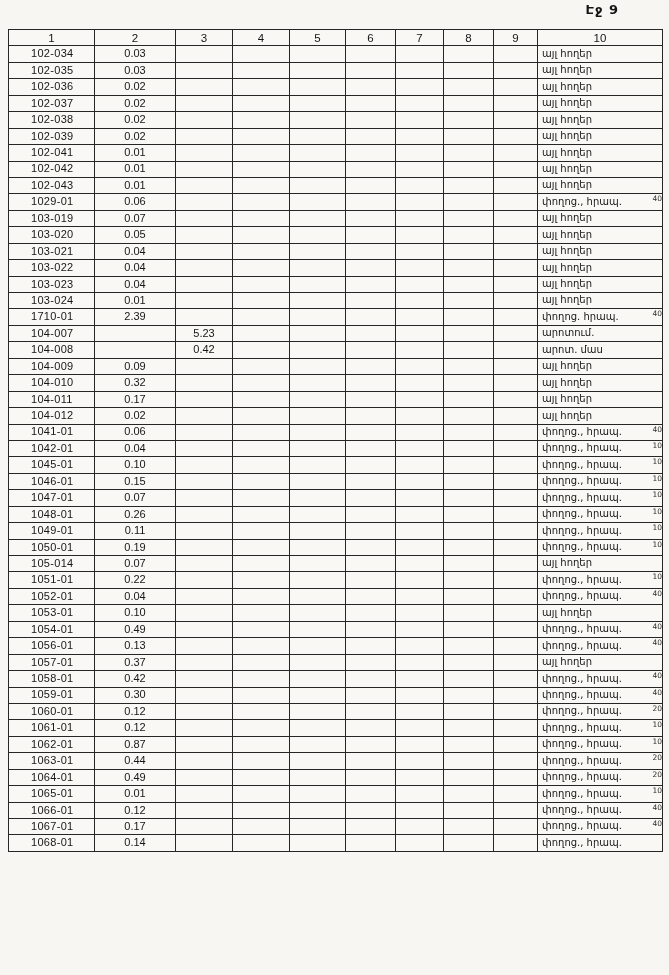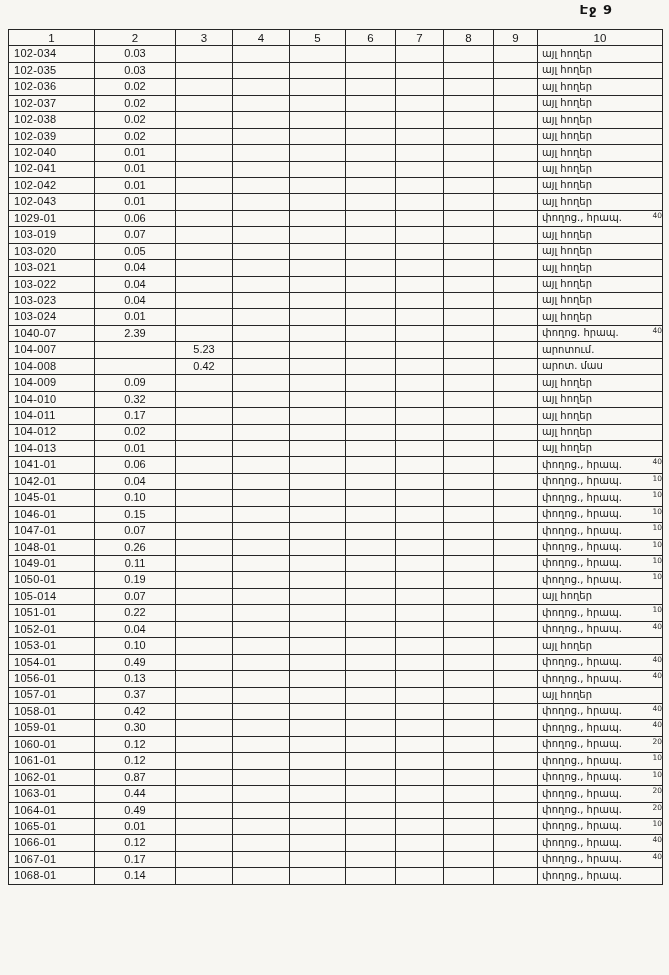--- a/index.html
+++ b/index.html
@@ -4,42 +4,42 @@
 <style>
   * { box-sizing: border-box; }
   html, body { margin: 0; padding: 0; }
   body {
     width: 669px; height: 975px; overflow: hidden; position: relative;
     background: #f7f6f2;
     color: #1c1c1c;
     font-family: "Liberation Sans", "DejaVu Sans", sans-serif;
   }
   .page-label {
-    position: absolute; top: 2px; right: 56px;
+    position: absolute; top: 2px; right: 50px;
     font-family: "DejaVu Sans", sans-serif;
     font-size: 13px; font-weight: bold; letter-spacing: 1px;
     color: #141414;
   }
   table.scan-table {
     position: absolute; left: 8px; top: 29px; width: 654px;
     border-collapse: collapse; table-layout: fixed;
     background: #f9f8f4;
   }
   th, td {
     border: 1px solid #262626;
     height: 16.45px;
     padding: 0 3px;
     font-size: 11px;
     line-height: 1.05;
     overflow: hidden;
     white-space: nowrap;
     color: #161616;
   }
   th { font-weight: normal; text-align: center; font-size: 11.5px; }
-  td.c1 { text-align: left; padding-left: 5px; letter-spacing: 0.3px; }
+  td.c1 { text-align: left; padding-left: 22px; letter-spacing: 0.3px; }
   td.c2, td.c3 { text-align: center; }
   td.c10 {
     font-family: "DejaVu Sans", sans-serif;
     font-size: 10px; text-align: left; position: relative; padding-left: 4px; margin-left: 24px;
   }
   .note {
     position: absolute; right: 0px; top: 1px;
     font-size: 7.5px; color: #2e2e2e;
     font-family: "DejaVu Sans", sans-serif;
   }
@@ -143,32 +143,20 @@
         <td class="c3"></td>
         <td class="c4"></td>
         <td class="c5"></td>
         <td class="c6"></td>
         <td class="c7"></td>
         <td class="c8"></td>
         <td class="c9"></td>
         <td class="c10">այլ հողեր</td>
       </tr>
       <tr>
-        <td class="c1">102-040</td>
-        <td class="c2">0.01</td>
-        <td class="c3"></td>
-        <td class="c4"></td>
-        <td class="c5"></td>
-        <td class="c6"></td>
-        <td class="c7"></td>
-        <td class="c8"></td>
-        <td class="c9"></td>
-        <td class="c10">այլ հողեր</td>
-      </tr>
-      <tr>
         <td class="c1">102-041</td>
         <td class="c2">0.01</td>
         <td class="c3"></td>
         <td class="c4"></td>
         <td class="c5"></td>
         <td class="c6"></td>
         <td class="c7"></td>
         <td class="c8"></td>
         <td class="c9"></td>
         <td class="c10">այլ հողեր</td>
@@ -275,21 +263,21 @@
         <td class="c3"></td>
         <td class="c4"></td>
         <td class="c5"></td>
         <td class="c6"></td>
         <td class="c7"></td>
         <td class="c8"></td>
         <td class="c9"></td>
         <td class="c10">այլ հողեր</td>
       </tr>
       <tr>
-        <td class="c1">1040-07</td>
+        <td class="c1">1710-01</td>
         <td class="c2">2.39</td>
         <td class="c3"></td>
         <td class="c4"></td>
         <td class="c5"></td>
         <td class="c6"></td>
         <td class="c7"></td>
         <td class="c8"></td>
         <td class="c9"></td>
         <td class="c10">փողոց. հրապ.<span class="note">40</span></td>
       </tr>
@@ -349,32 +337,20 @@
         <td class="c5"></td>
         <td class="c6"></td>
         <td class="c7"></td>
         <td class="c8"></td>
         <td class="c9"></td>
         <td class="c10">այլ հողեր</td>
       </tr>
       <tr>
         <td class="c1">104-012</td>
         <td class="c2">0.02</td>
-        <td class="c3"></td>
-        <td class="c4"></td>
-        <td class="c5"></td>
-        <td class="c6"></td>
-        <td class="c7"></td>
-        <td class="c8"></td>
-        <td class="c9"></td>
-        <td class="c10">այլ հողեր</td>
-      </tr>
-      <tr>
-        <td class="c1">104-013</td>
-        <td class="c2">0.01</td>
         <td class="c3"></td>
         <td class="c4"></td>
         <td class="c5"></td>
         <td class="c6"></td>
         <td class="c7"></td>
         <td class="c8"></td>
         <td class="c9"></td>
         <td class="c10">այլ հողեր</td>
       </tr>
       <tr>

